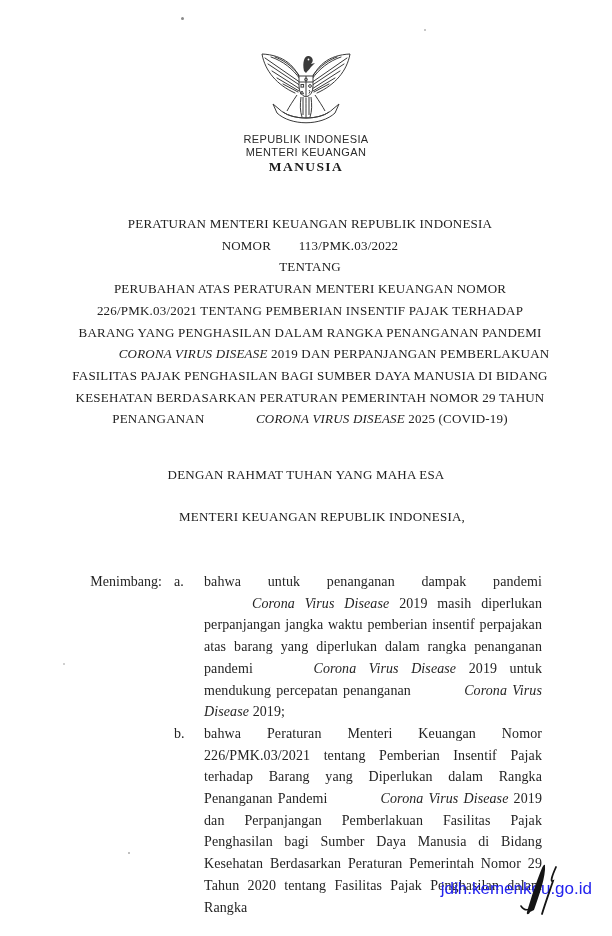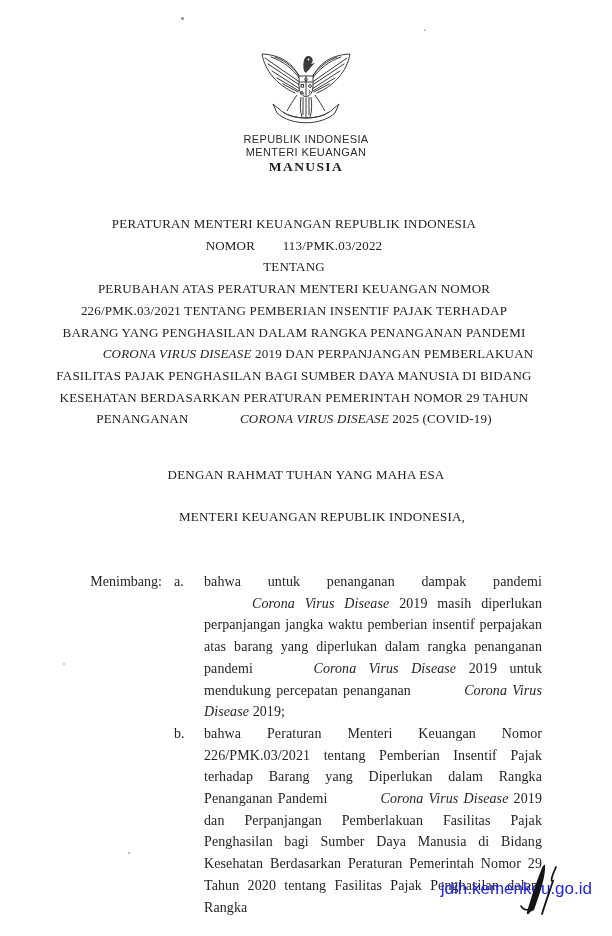--- a/index.html
+++ b/index.html
@@ -25,21 +25,21 @@
     color:#2b2b2b;
   }
   .salinan{
     position:absolute;top:159px;left:0;width:100%;
     text-align:center;
     font-weight:bold;font-size:13.5px;letter-spacing:1.4px;
     color:#1c1c1c;
   }
   
   .title-block{
-    position:absolute;top:213px;left:24px;width:540px;
+    position:absolute;top:213px;left:40px;width:540px;
     text-align:center;
     font-size:13px;line-height:21.7px;letter-spacing:.2px;
     color:#212121;
   }
   .title-block .line{white-space:nowrap;}
   
   .invocation{
     position:absolute;top:467px;left:0;width:100%;
     text-align:center;font-size:13px;letter-spacing:.2px;color:#212121;
   }

